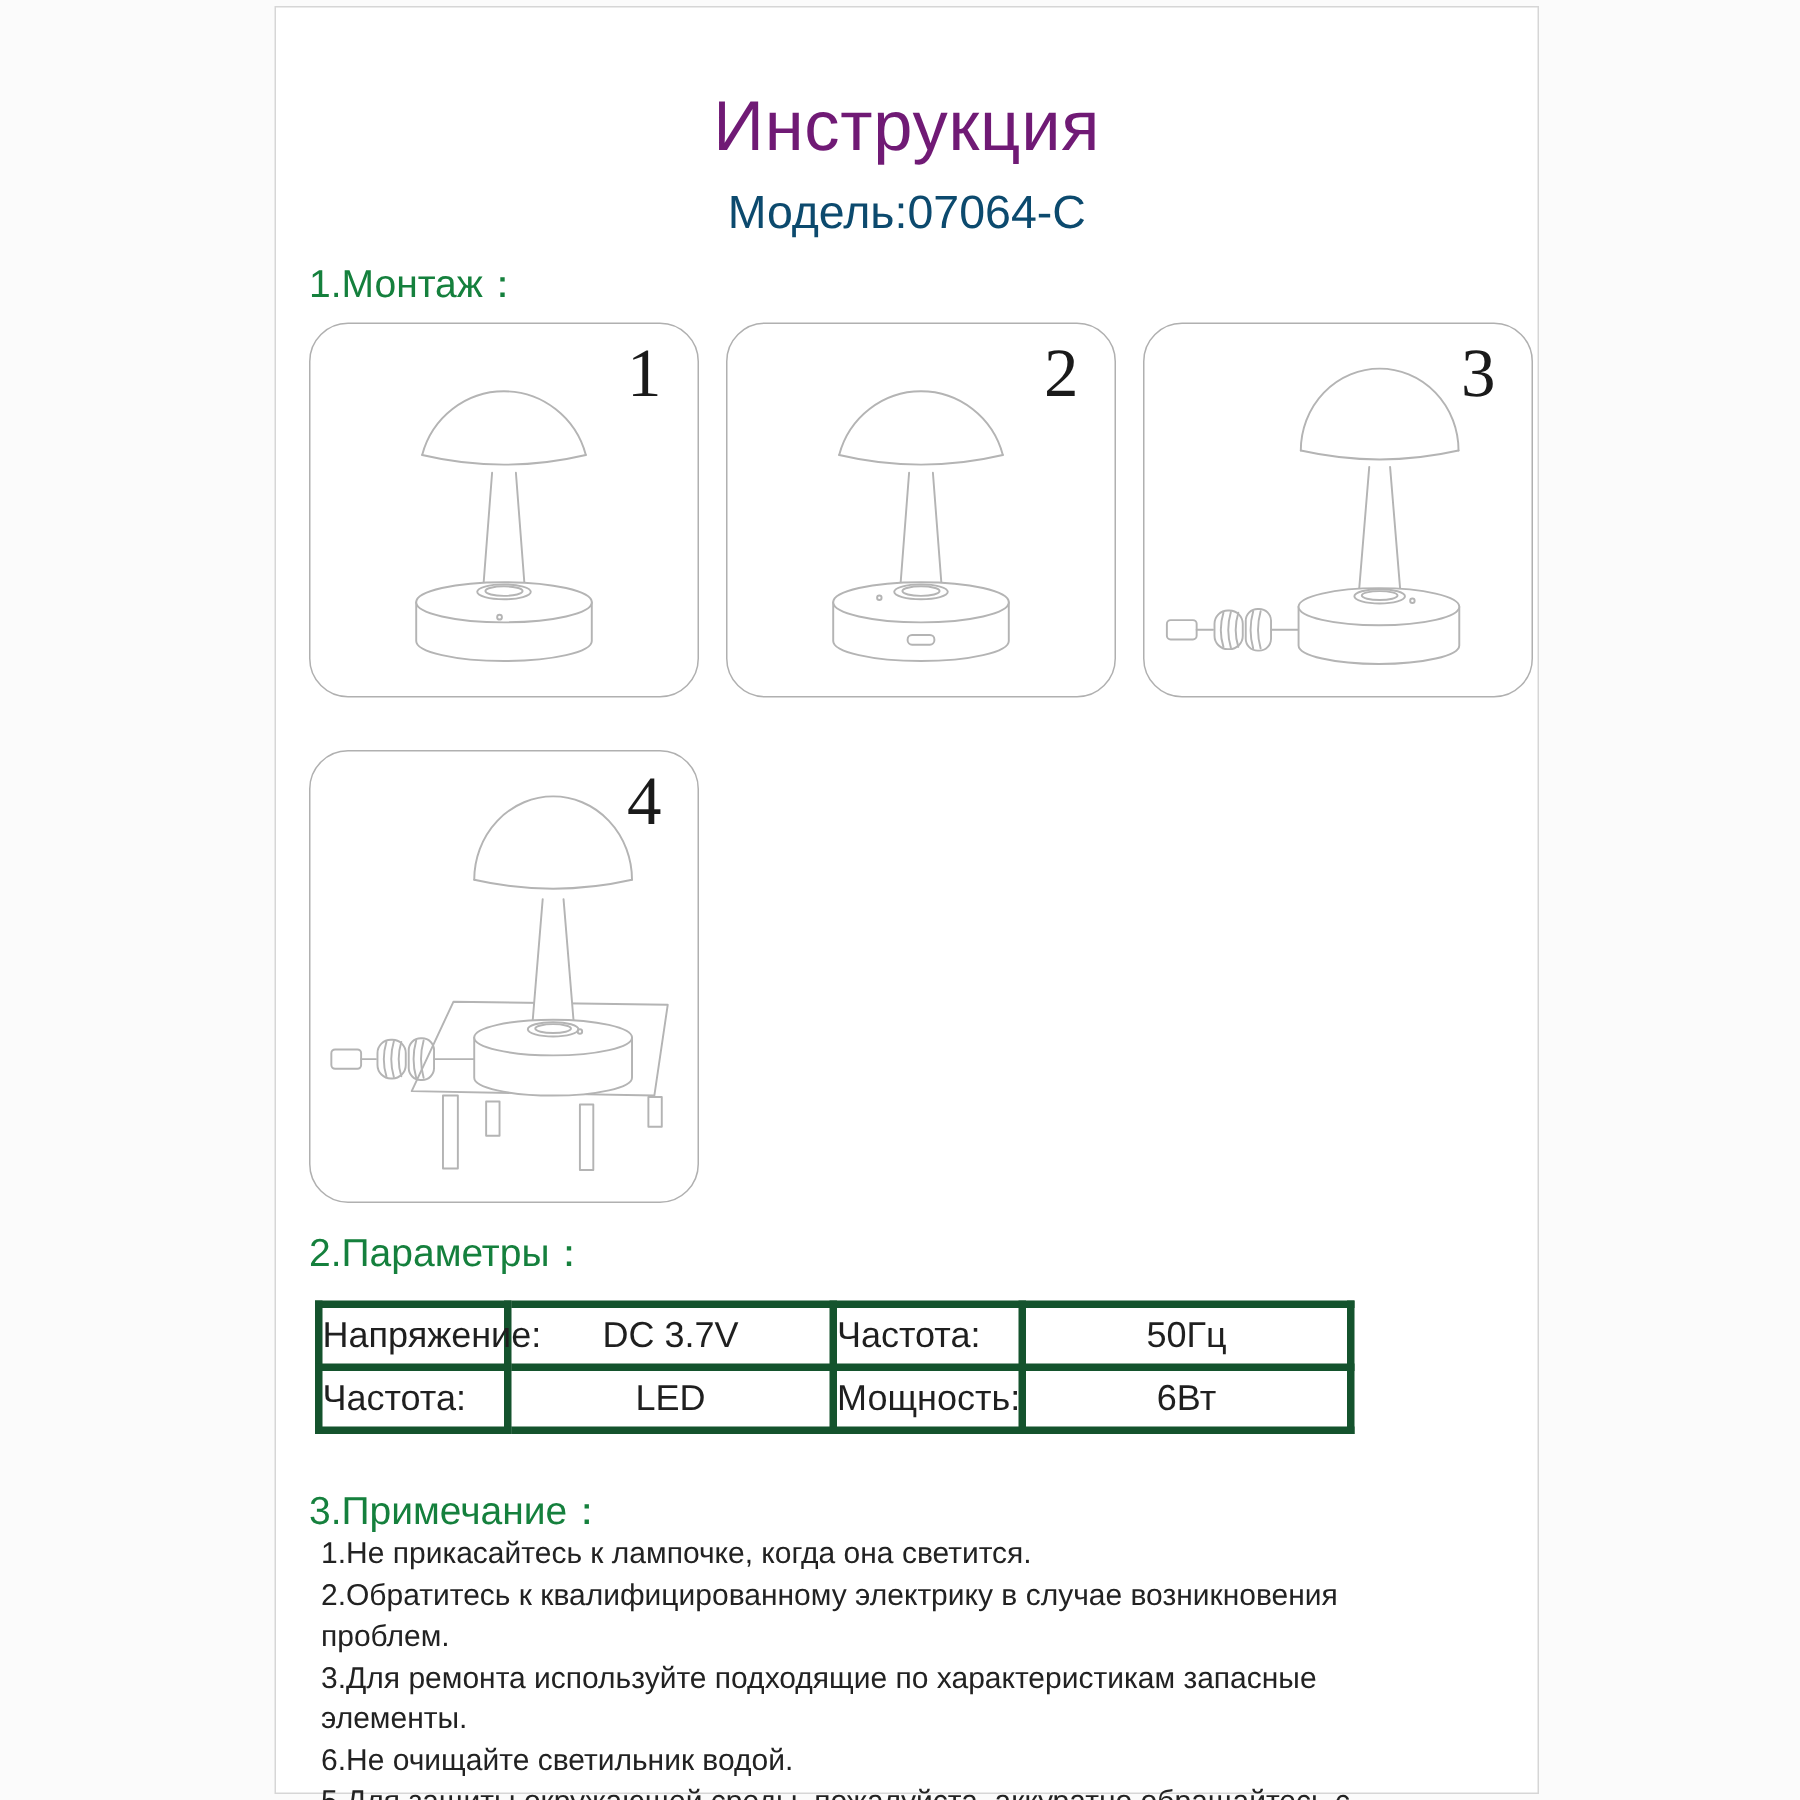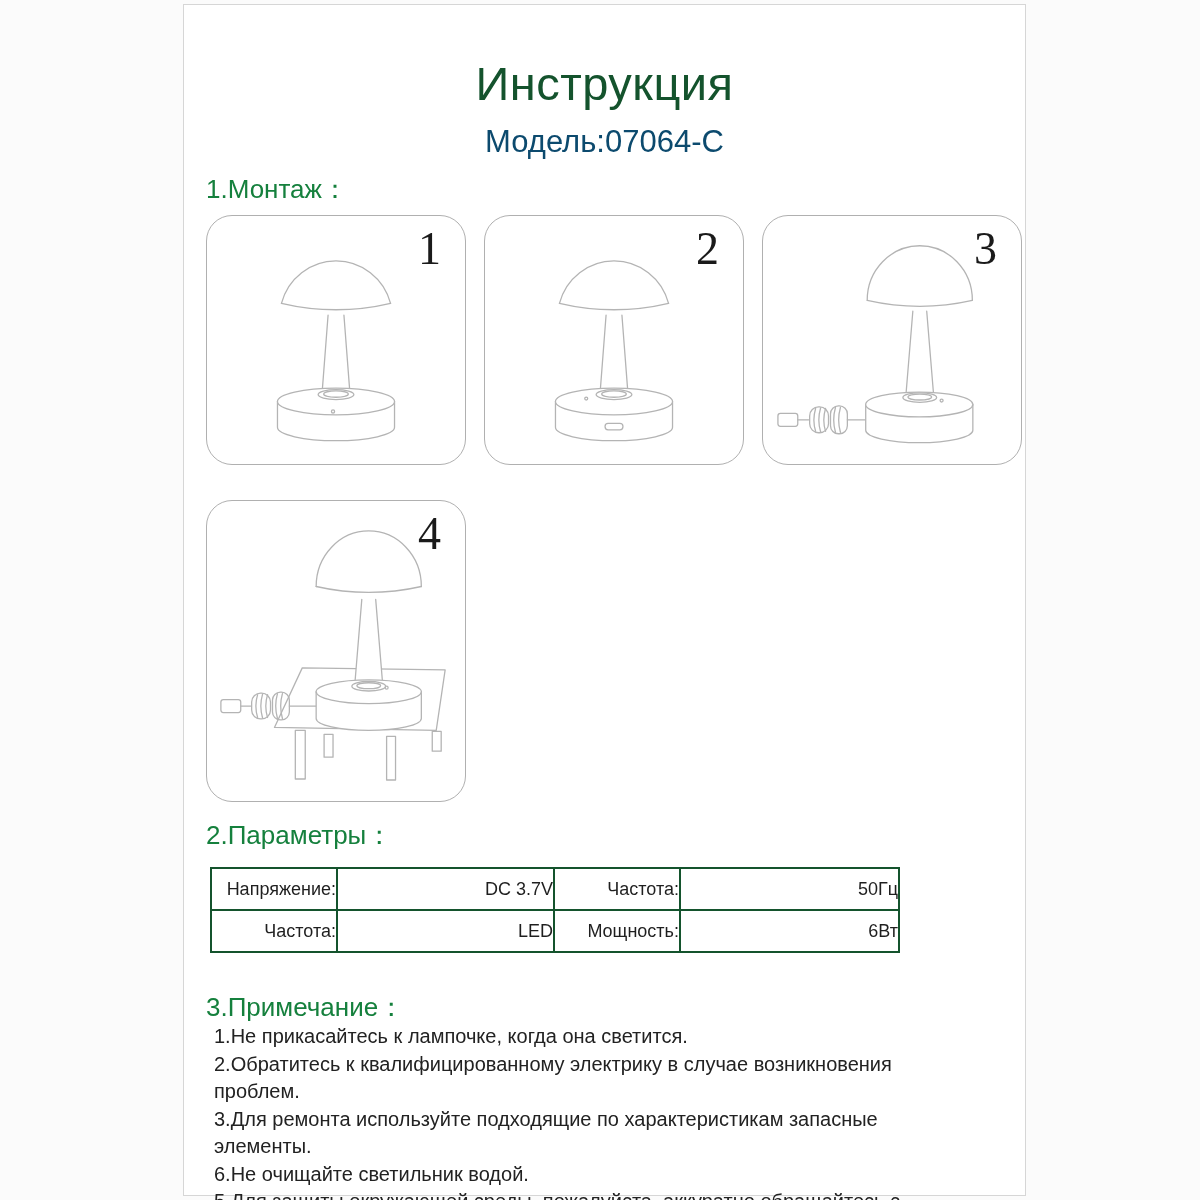--- a/index.html
+++ b/index.html
@@ -8,21 +8,21 @@
     background:#fbfbfb;
     font-family:"Liberation Sans","DejaVu Sans",sans-serif;
     color:#1c1c1c;overflow:hidden;
   }
   .sheet{
     position:absolute;left:183px;top:4px;width:843px;height:1192px;
     background:#ffffff;border:1px solid #d6d6d6;box-sizing:border-box;
   }
   .title{
     position:absolute;left:0;right:0;top:52px;text-align:center;
-    font-size:47px;line-height:1.15;color:#14532d;letter-spacing:.5px;
+    font-size:47px;line-height:1.15;color:#701a75;letter-spacing:.5px;
   }
   .model{
     position:absolute;left:0;right:0;top:118px;text-align:center;
     font-size:31px;line-height:1.2;color:#0c4a6e;
   }
   .section-heading{
     position:absolute;left:22px;font-size:26px;line-height:1.15;color:#15803d;
   }
   .h-montage{top:170px;}
   .h-params{top:816px;}
@@ -44,22 +44,22 @@
   .diag path,.diag ellipse,.diag rect,.diag circle,.diag polygon{
     stroke:#b4b4b4;fill:none;stroke-width:1.3;stroke-linecap:round;stroke-linejoin:round;
   }
   .diag .wfill{fill:#ffffff;}
   .diag .nostroke{stroke:none;}
   table.params{
     position:absolute;left:26px;top:862px;border-collapse:collapse;
     table-layout:fixed;width:688px;
   }
   table.params td{
-    border:2px solid #14532d;height:42px;font-size:18px;color:#1f1f1f;
-    padding:0;box-sizing:border-box;text-align:right;
+    border:5px solid #14532d;height:42px;font-size:24px;color:#1f1f1f;
+    padding:0;box-sizing:border-box;
   }
   td.lbl{text-align:left;padding-left:8px;}
   td.val{text-align:center;}
   .notes{
     position:absolute;left:30px;top:1018px;width:758px;
     font-size:20px;line-height:27.5px;color:#222;
   }
 </style>
 </head>
 <body>

